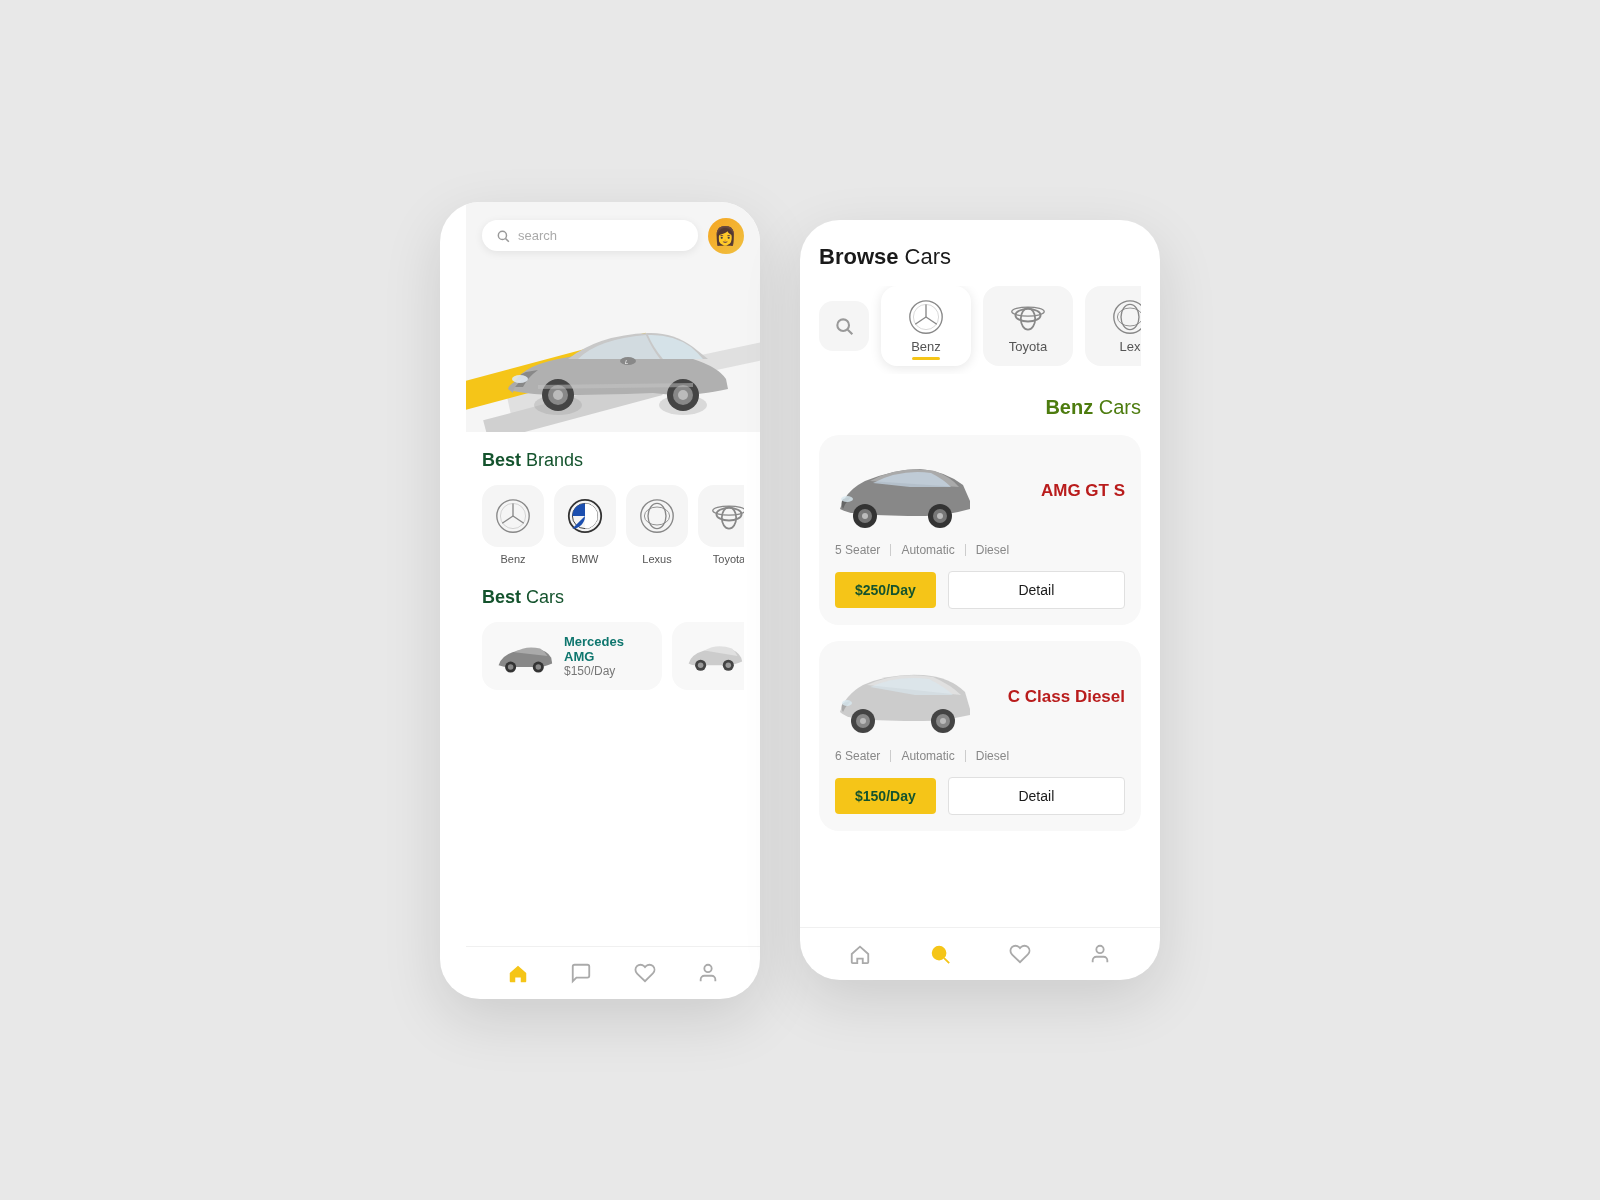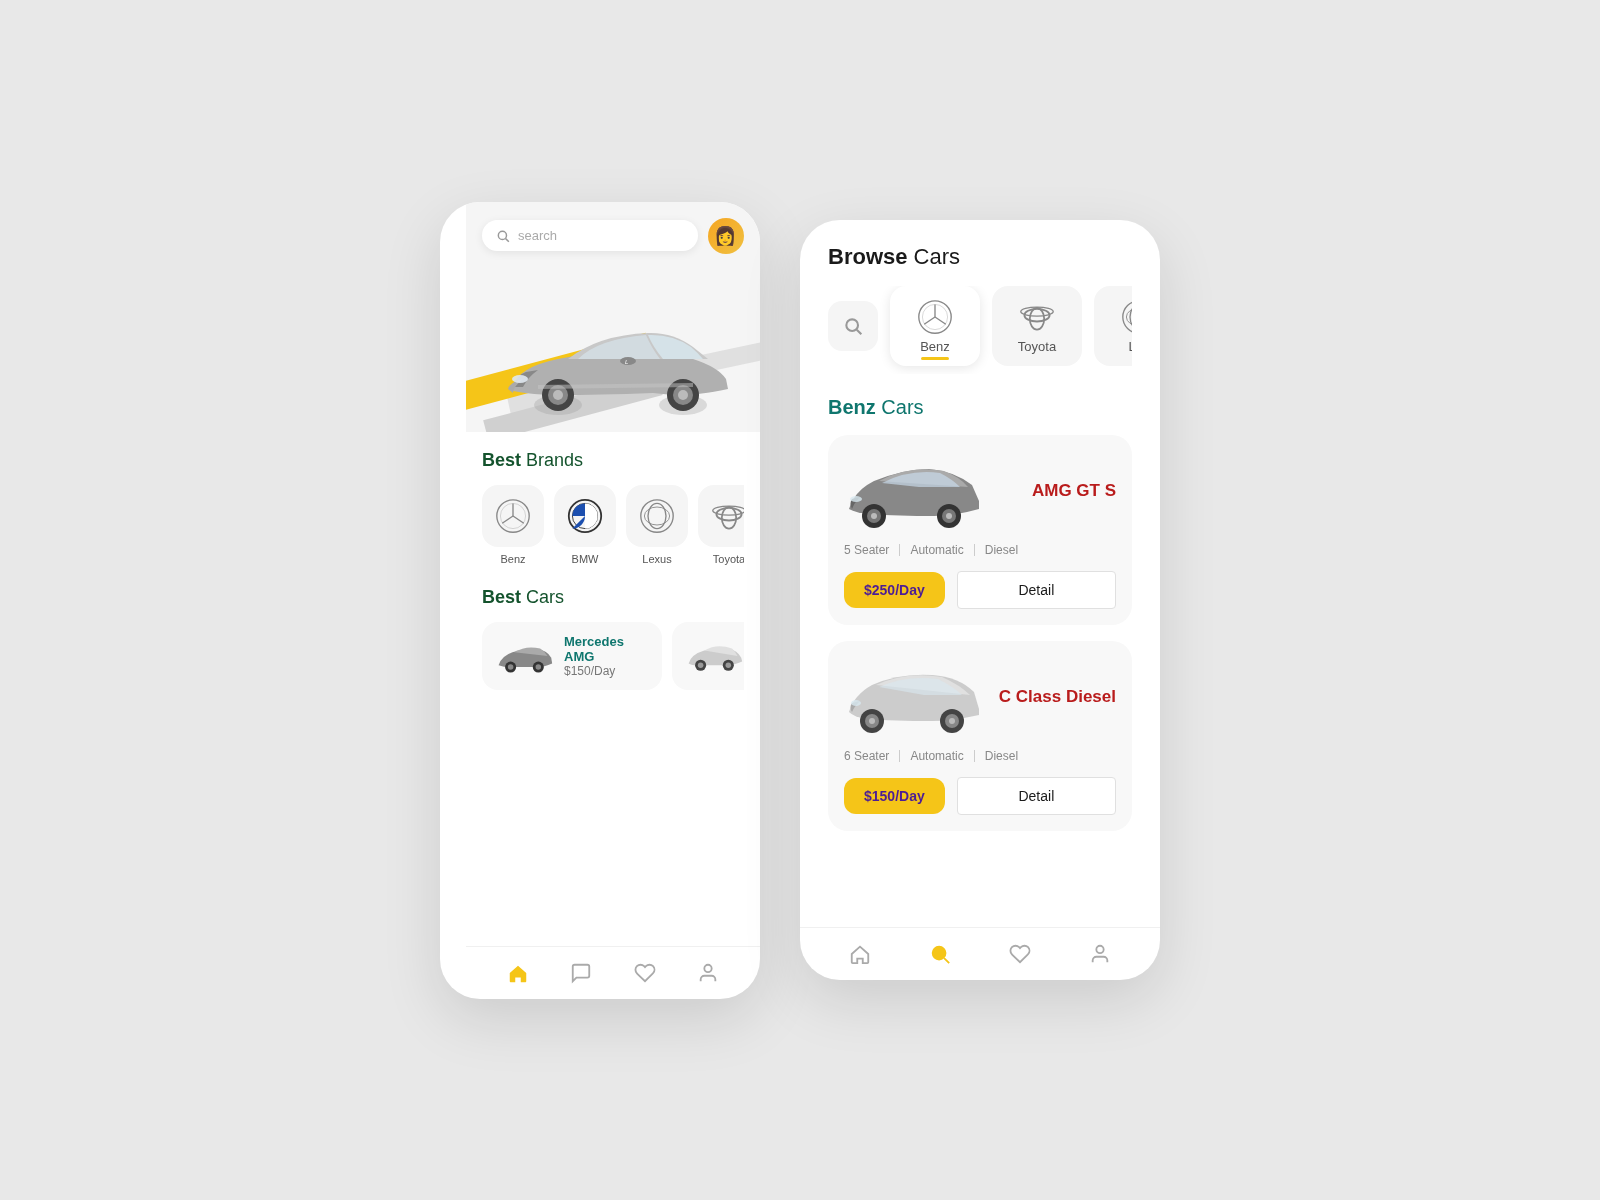--- a/index.html
+++ b/index.html
@@ -252,21 +252,21 @@
     
     .phone-right {
       width: 360px;
       height: 760px;
       display: flex;
       flex-direction: column;
     }
 
     .phone-right .content-section {
       flex: 1;
-      padding: 24px 28px 10px;
+      padding: 24px 19px 10px;
       overflow-y: auto;
     }
 
     .browse-title {
       font-size: 22px;
       font-weight: 400;
       margin-bottom: 16px;
       color: #1a1a1a;
     }
 
@@ -334,21 +334,22 @@
 
     .filter-brand-label {
       font-size: 13px;
       color: #555;
     }
 
     .benz-cars-title {
       font-size: 20px;
       font-weight: 400;
       margin-bottom: 16px;
-      color: #0f766e;
+      color: #4d7c0f;
+      text-align: right;
     }
 
     .benz-cars-title strong {
       font-weight: 700;
     }
 
     .car-listing-card {
       background: #f8f8f8;
       border-radius: 20px;
       padding: 16px;
@@ -390,23 +391,23 @@
     }
 
     .car-listing-actions {
       display: flex;
       gap: 12px;
       align-items: center;
     }
 
     .btn-price {
       background: #f5c518;
-      color: #4c1d95;
+      color: #14532d;
       border: none;
-      border-radius: 12px;
+      border-radius: 4px;
       padding: 10px 20px;
       font-size: 14px;
       font-weight: 600;
       cursor: pointer;
     }
 
     .btn-detail {
       background: #fff;
       color: #1a1a1a;
       border: 1.5px solid #e0e0e0;

